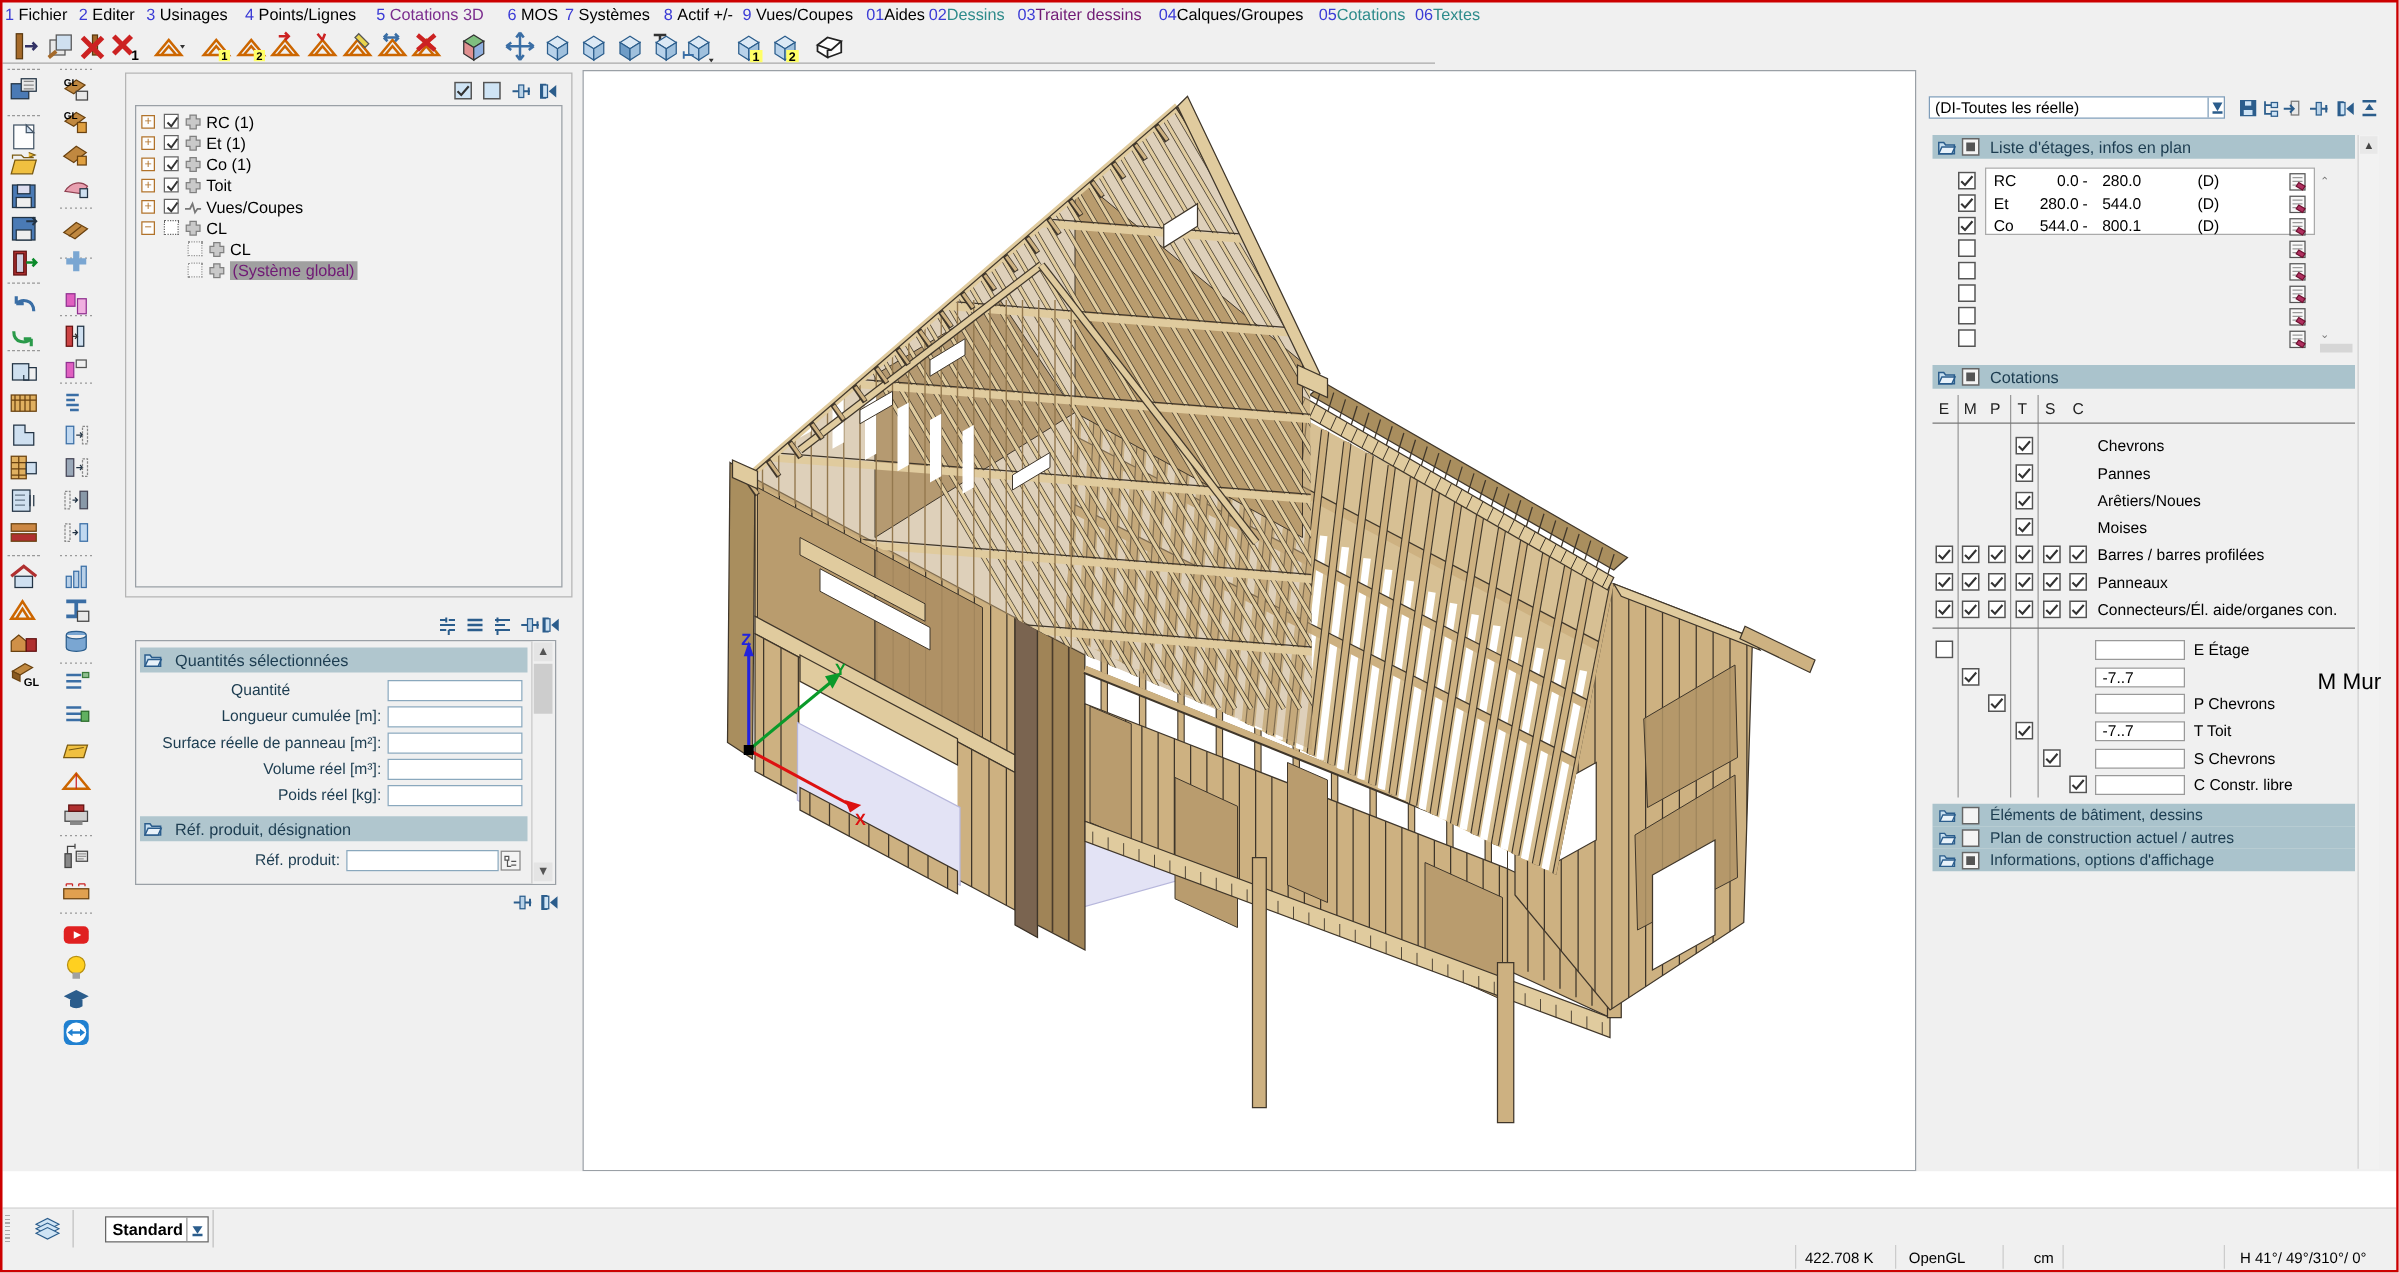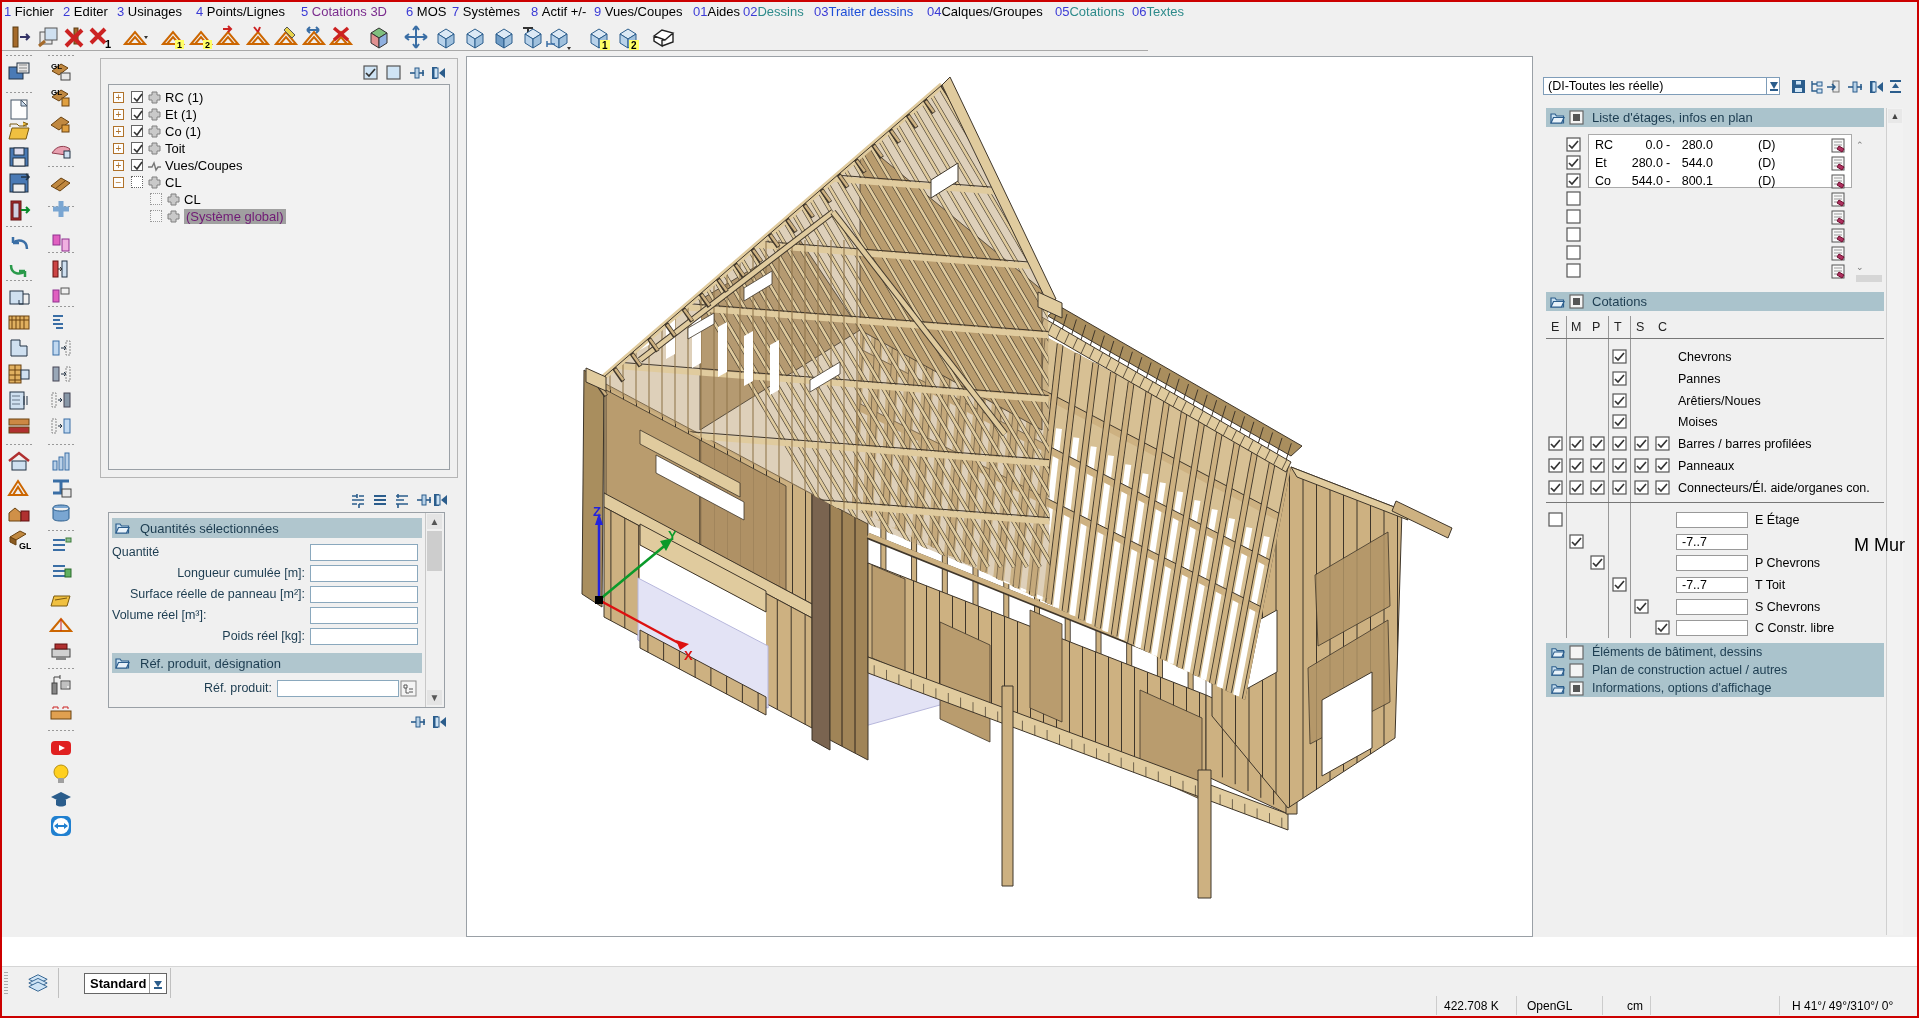--- a/index.html
+++ b/index.html
@@ -12,21 +12,21 @@
 <span class="t" style="left:63px;top:4px;color:#3b3bd6">2<span style="color:#000">&nbsp;Editer</span></span>
 <span class="t" style="left:117px;top:4px;color:#3b3bd6">3<span style="color:#000">&nbsp;Usinages</span></span>
 <span class="t" style="left:196px;top:4px;color:#3b3bd6">4<span style="color:#000">&nbsp;Points/Lignes</span></span>
 <span class="t" style="left:301px;top:4px;color:#3b3bd6">5<span style="color:#7b2d8e">&nbsp;Cotations 3D</span></span>
 <span class="t" style="left:406px;top:4px;color:#3b3bd6">6<span style="color:#000">&nbsp;MOS</span></span>
 <span class="t" style="left:452px;top:4px;color:#3b3bd6">7<span style="color:#000">&nbsp;Systèmes</span></span>
 <span class="t" style="left:531px;top:4px;color:#3b3bd6">8<span style="color:#000">&nbsp;Actif +/-</span></span>
 <span class="t" style="left:594px;top:4px;color:#3b3bd6">9<span style="color:#000">&nbsp;Vues/Coupes</span></span>
 <span class="t" style="left:693px;top:4px;color:#3b3bd6">01<span style="color:#000">Aides</span></span>
 <span class="t" style="left:743px;top:4px;color:#3b3bd6">02<span style="color:#2e8b8b">Dessins</span></span>
-<span class="t" style="left:814px;top:4px;color:#3b3bd6">03<span style="color:#1d4ed8">Traiter dessins</span></span>
+<span class="t" style="left:814px;top:4px;color:#3b3bd6">03<span style="color:#701a75">Traiter dessins</span></span>
 <span class="t" style="left:927px;top:4px;color:#3b3bd6">04<span style="color:#000">Calques/Groupes</span></span>
 <span class="t" style="left:1055px;top:4px;color:#3b3bd6">05<span style="color:#2e8b8b">Cotations</span></span>
 <span class="t" style="left:1132px;top:4px;color:#3b3bd6">06<span style="color:#2e8b8b">Textes</span></span>
 <div class="abs" style="left:2px;top:50px;width:1146px;height:1px;background:#a8a8a8"></div>
 <svg style="position:absolute;left:8px;top:24px" width="26" height="26" viewBox="0 0 26 26">
     <rect x="5" y="3" width="5" height="20" fill="#a56a2a" stroke="#5a3a10"></rect>
     <path d="M12 13 h9 m-3 -3 3 3 -3 3" stroke="#336" stroke-width="2" fill="none"></path>
   </svg>
 <svg style="position:absolute;left:36px;top:24px" width="26" height="26" viewBox="0 0 26 26">
     <rect x="4" y="8" width="12" height="12" fill="#e8e8e8" stroke="#555"></rect>
@@ -445,27 +445,27 @@
 <div class="abs" style="left:425px;top:513px;width:19px;height:194px;background:#f0f0f0;border-left:1px solid #c8c8c8"></div>
 <div class="abs" style="left:427px;top:514px;width:15px;height:15px;background:#e4e4e4;color:#555;font-size:10px;text-align:center;line-height:15px">▲</div>
 <div class="abs" style="left:427px;top:531px;width:15px;height:40px;background:#cdcdcd"></div>
 <div class="abs" style="left:427px;top:690px;width:15px;height:15px;background:#e4e4e4;color:#555;font-size:10px;text-align:center;line-height:15px">▼</div>
 <div class="abs" style="left:112px;top:518px;width:310px;height:20px;background:#b0c6ce"></div>
 <svg style="position:absolute;left:115px;top:520px" width="15" height="15" viewBox="0 0 15 15">
     <path d="M1 4 l4 0 1.5 2 7 0 0 7 -12.5 0 z" fill="#c7dff0" stroke="#2b5d8c" stroke-width="1.2"></path>
     <path d="M1 13 l2.5 -5.5 10.5 0 -2.5 5.5 z" fill="#e8f2fa" stroke="#2b5d8c" stroke-width="1.2"></path>
   </svg>
 <span class="t" style="left:140px;top:521px;color:#1c3c50">Quantités sélectionnées</span>
-<span class="t" style="left:112px;top:545px;width:193px;text-align:left;display:inline-block;color:#1c3c50;font-size:12.5px">Quantité</span>
+<span class="t" style="left:112px;top:545px;width:193px;text-align:center;display:inline-block;color:#1c3c50;font-size:12.5px">Quantité</span>
 <div class="abs" style="left:310px;top:544px;width:108px;height:17px;background:#fff;border:1px solid #8aa8bd"></div>
 <span class="t" style="left:112px;top:566px;width:193px;text-align:right;display:inline-block;color:#1c3c50;font-size:12.5px">Longueur cumulée [m]:</span>
 <div class="abs" style="left:310px;top:565px;width:108px;height:17px;background:#fff;border:1px solid #8aa8bd"></div>
 <span class="t" style="left:112px;top:587px;width:193px;text-align:right;display:inline-block;color:#1c3c50;font-size:12.5px">Surface réelle de panneau [m²]:</span>
 <div class="abs" style="left:310px;top:586px;width:108px;height:17px;background:#fff;border:1px solid #8aa8bd"></div>
-<span class="t" style="left:112px;top:608px;width:193px;display:inline-block;color:#1c3c50;font-size:12.5px">Volume réel [m³]:</span>
+<span class="t" style="left:112px;top:608px;width:193px;text-align:right;display:inline-block;color:#1c3c50;font-size:12.5px">Volume réel [m³]:</span>
 <div class="abs" style="left:310px;top:607px;width:108px;height:17px;background:#fff;border:1px solid #8aa8bd"></div>
 <span class="t" style="left:112px;top:629px;width:193px;text-align:right;display:inline-block;color:#1c3c50;font-size:12.5px">Poids réel [kg]:</span>
 <div class="abs" style="left:310px;top:628px;width:108px;height:17px;background:#fff;border:1px solid #8aa8bd"></div>
 <div class="abs" style="left:112px;top:653px;width:310px;height:20px;background:#b0c6ce"></div>
 <svg style="position:absolute;left:115px;top:655px" width="15" height="15" viewBox="0 0 15 15">
     <path d="M1 4 l4 0 1.5 2 7 0 0 7 -12.5 0 z" fill="#c7dff0" stroke="#2b5d8c" stroke-width="1.2"></path>
     <path d="M1 13 l2.5 -5.5 10.5 0 -2.5 5.5 z" fill="#e8f2fa" stroke="#2b5d8c" stroke-width="1.2"></path>
   </svg>
 <span class="t" style="left:140px;top:656px;color:#1c3c50">Réf. produit, désignation</span>
 <span class="t" style="left:112px;top:681px;width:160px;text-align:right;display:inline-block;color:#1c3c50;font-size:12.5px">Réf. produit:</span>

